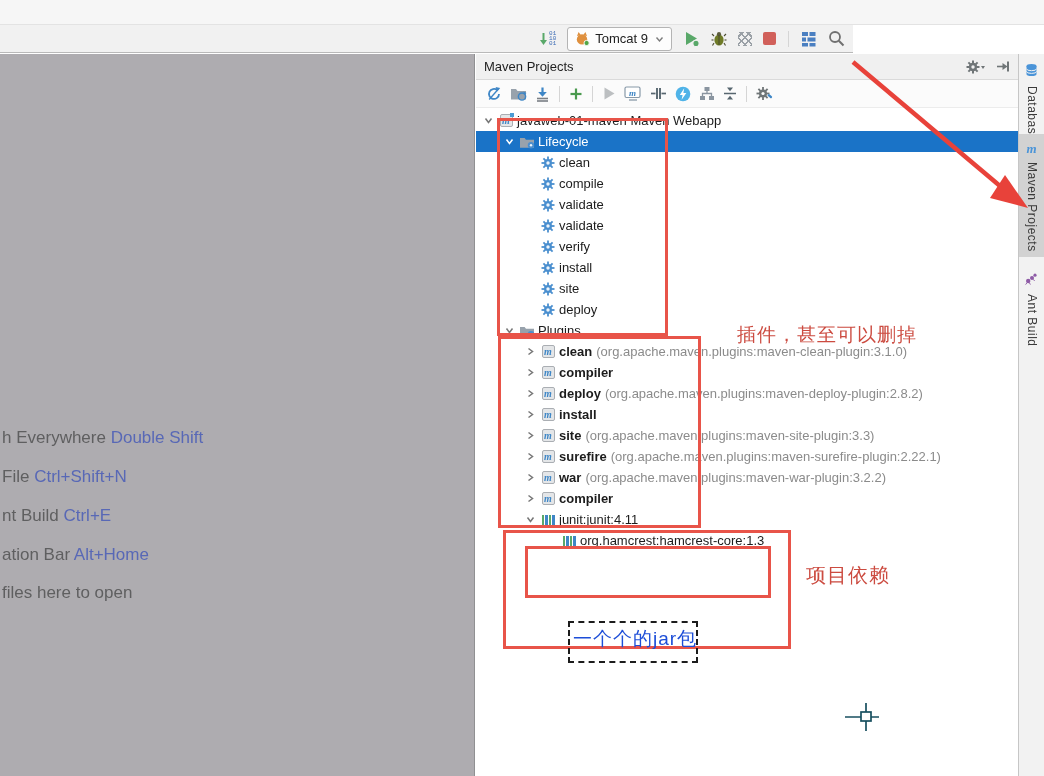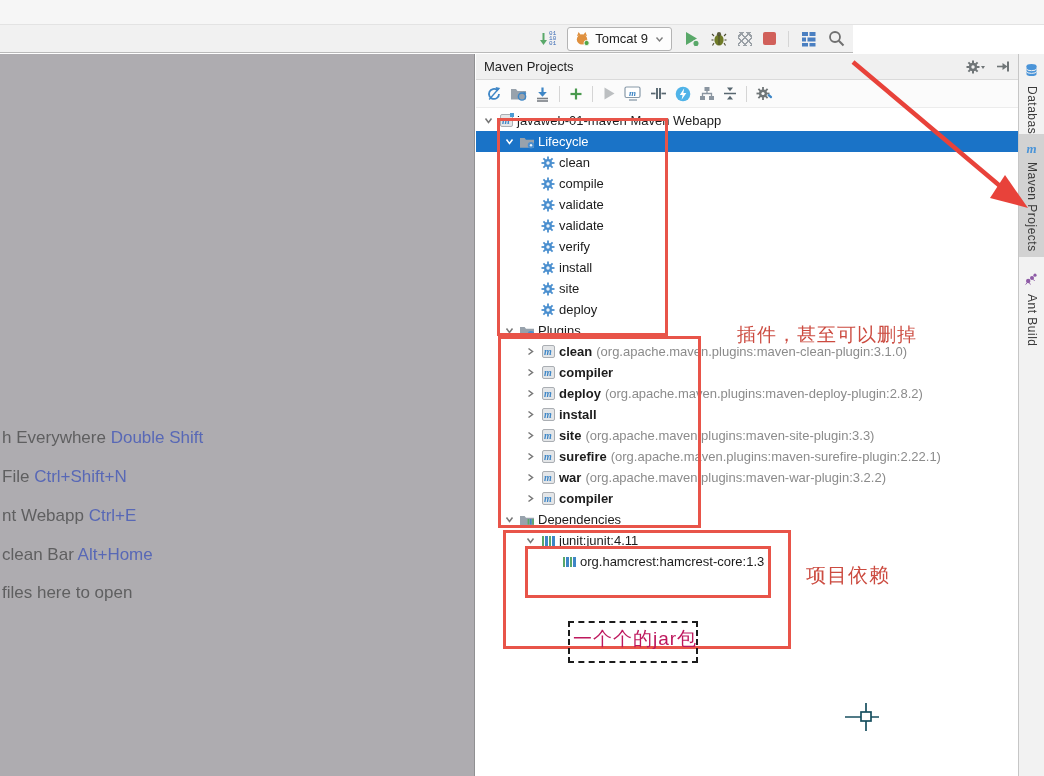--- a/index.html
+++ b/index.html
@@ -127,22 +127,22 @@
         <circle cx="7" cy="7" r="5" fill="none" stroke="#707070" stroke-width="1.8"></circle>
         <line x1="10.8" y1="10.8" x2="15.5" y2="15.5" stroke="#707070" stroke-width="2"></line>
       </svg>
   </span>
 </div>
 
 <div class="editor">
   <div id="shortcuts">
       <div class="shortcut" style="top: 374px;"><span>h Everywhere </span><span class="key">Double Shift</span></div>
       <div class="shortcut" style="top: 413px;"><span>File </span><span class="key">Ctrl+Shift+N</span></div>
-      <div class="shortcut" style="top: 452px;"><span>nt Webapp </span><span class="key">Ctrl+E</span></div>
-      <div class="shortcut" style="top: 491px;"><span>clean Bar </span><span class="key">Alt+Home</span></div>
+      <div class="shortcut" style="top: 452px;"><span>nt Build </span><span class="key">Ctrl+E</span></div>
+      <div class="shortcut" style="top: 491px;"><span>ation Bar </span><span class="key">Alt+Home</span></div>
       <div class="shortcut" style="top: 529px;"><span>files here to open</span></div>
     </div>
 </div>
 
 <div class="panel">
   <div class="panel-header">
     <span>Maven Projects</span>
     <span class="spacer"></span>
     <span class="hicons">
       <span class="tbi">
@@ -528,37 +528,20 @@
         <span class="tind" style="width: 46px;"></span>
         <span class="chev">
           <svg width="9" height="9">
             <polyline points="2.5,1.5 6.5,4.5 2.5,7.5" fill="none" stroke="#777777" stroke-width="1.5"></polyline>
           </svg>
         </span>
         <span class="ticon">
           <span class="mbox">m</span>
         </span>
         <span class="tlabel b">compiler</span>
-      </div>
-      <div class="trow">
-        <span class="tind" style="width: 25px;"></span>
-        <span class="chev">
-          <svg width="9" height="9">
-            <polyline points="1.5,2.5 4.5,6.5 7.5,2.5" fill="none" stroke="#777777" stroke-width="1.5"></polyline>
-          </svg>
-        </span>
-        <span class="ticon">
-          <svg width="16" height="14">
-            <path d="M1 3 h4.6 l1.4 1.8 H15 V12.8 H1 Z" fill="#98a2ac"></path>
-            <rect x="8.6" y="6" width="1.7" height="5.5" fill="#59A869"></rect>
-            <rect x="10.9" y="6" width="1.7" height="5.5" fill="#3E86C6"></rect>
-            <rect x="13.2" y="6" width="1.7" height="5.5" fill="#59A869"></rect>
-          </svg>
-        </span>
-        <span class="tlabel">Dependencies</span>
       </div>
       <div class="trow">
         <span class="tind" style="width: 46px;"></span>
         <span class="chev">
           <svg width="9" height="9">
             <polyline points="1.5,2.5 4.5,6.5 7.5,2.5" fill="none" stroke="#777777" stroke-width="1.5"></polyline>
           </svg>
         </span>
         <span class="ticon">
           <span class="lib">
@@ -615,21 +598,21 @@
   </div>
 
 <div class="overlay">
   <div class="rbox" style="left:497px;top:118px;width:171px;height:218px;"></div>
   <div class="rbox" style="left:498px;top:336px;width:203px;height:192px;"></div>
   <div class="rbox" style="left:503px;top:530px;width:288px;height:119px;"></div>
   <div class="rbox" style="left:525px;top:546px;width:246px;height:52px;"></div>
   <div class="dbox" style="left:568px;top:621px;width:130px;height:42px;"></div>
   <div class="rnote" style="left:737px;top:322px;">插件，甚至可以删掉</div>
   <div class="rnote" style="left:806px;top:562px;font-size:20px;">项目依赖</div>
-  <div class="rnote" style="left:573px;top:626px;color:#be185d;">一个个的jar包</div>
+  <div class="rnote" style="left:573px;top:626px;color:#1d4ed8;">一个个的jar包</div>
   <svg width="1044" height="776" style="position:absolute;left:0;top:0;">
     <g>
       <line x1="853" y1="62" x2="1000" y2="186" stroke="#e8423a" stroke-width="4.5"></line>
       <polygon points="1028,208 990,198 1005,175" fill="#e8423a"></polygon>
     </g>
     <g>
       <line x1="845" y1="717" x2="879" y2="717" stroke="#174f5f" stroke-width="1.7"></line>
       <line x1="866" y1="703" x2="866" y2="731" stroke="#174f5f" stroke-width="1.7"></line>
       <rect x="861" y="712" width="10" height="9" fill="#fdfdfd" stroke="#174f5f" stroke-width="1.7"></rect>
     </g>

